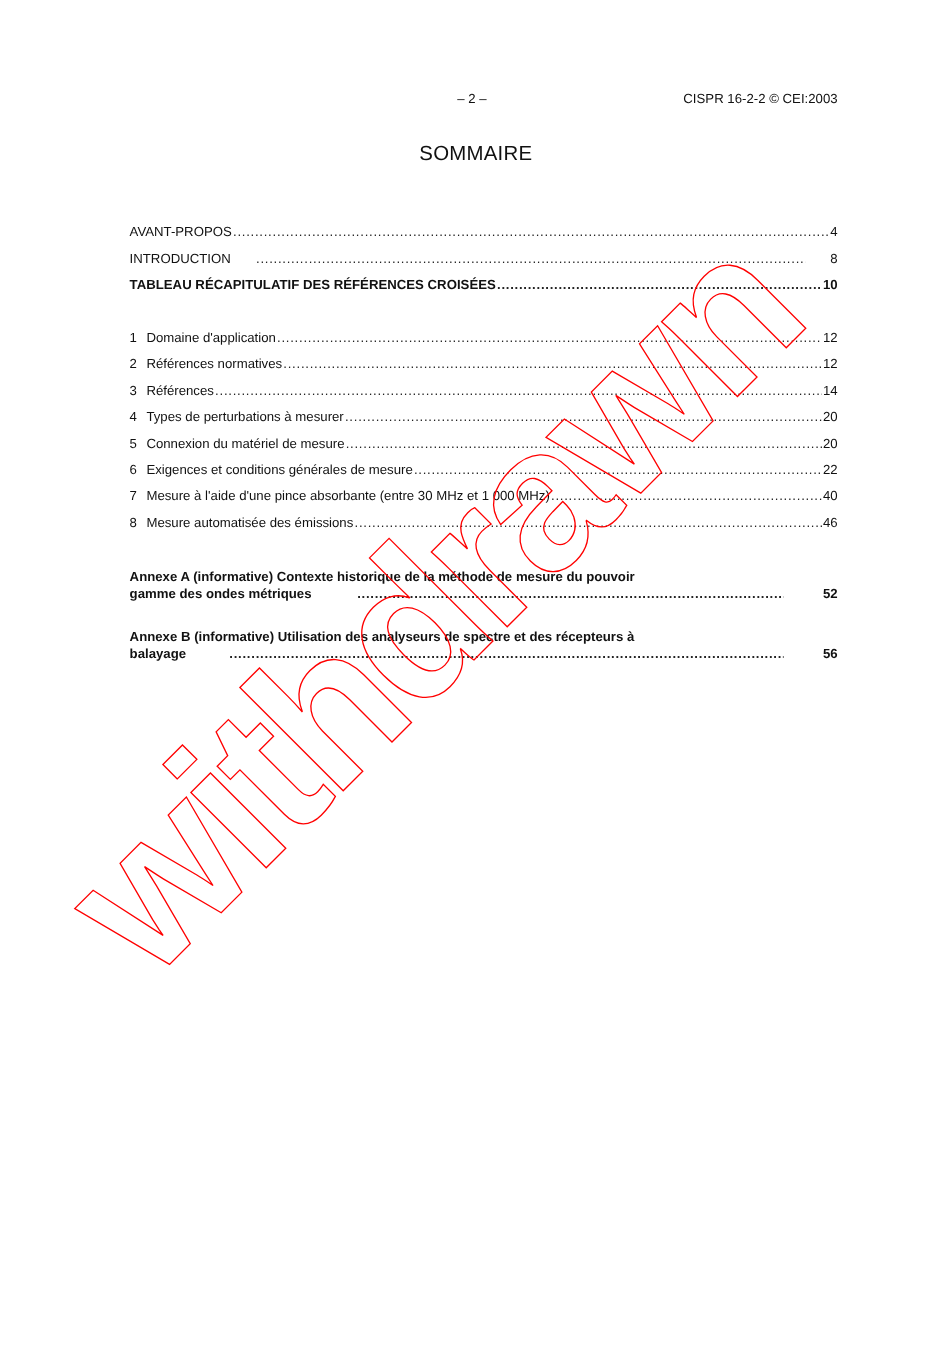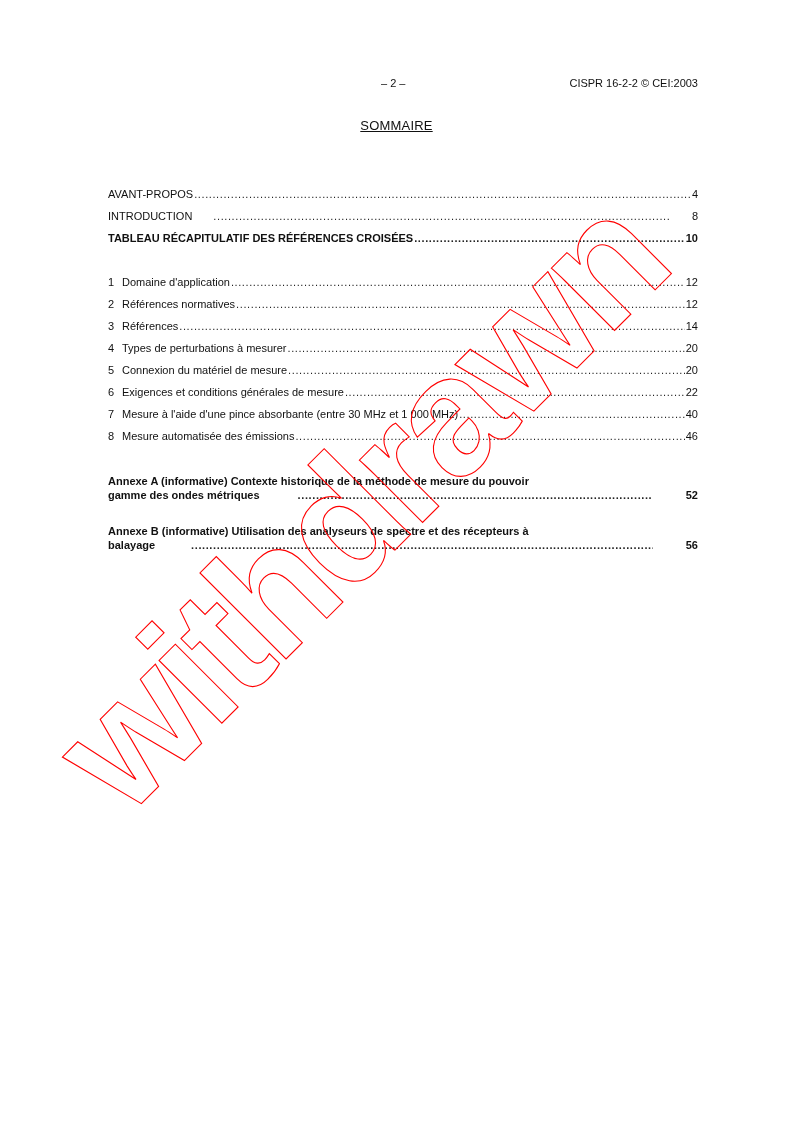--- a/index.html
+++ b/index.html
@@ -4,21 +4,21 @@
   <style>
     html, body { margin: 0; padding: 0; }
     body {
       width: 793px; height: 1122px; background: #ffffff;
       position: relative; overflow: hidden;
       font-family: "Liberation Sans", sans-serif; color: #111111;
     }
     .page { position: absolute; left: 0; top: 0; width: 793px; height: 1122px; }
     .hdr-page { position: absolute; top: 77px; left: 381px; font-size: 11px; }
     .hdr-ref { position: absolute; top: 77px; right: 95px; font-size: 11px; text-align: right; }
-    .title { position: absolute; top: 118px; left: 0; width: 793px; text-align: center; font-size: 13px; letter-spacing: 0.2px; text-decoration: underline; }
+    .title { position: absolute; top: 118px; left: 0; width: 793px; text-align: center; font-size: 17px; letter-spacing: 0.2px; }
     .toc { position: absolute; left: 108px; width: 590px; font-size: 11px; }
     .row { position: absolute; left: 0; width: 590px; height: 14px; line-height: 14px; display: flex; align-items: baseline; }
     .num { width: 14px; flex: none; }
     .lbl { white-space: nowrap; flex: none; }
     .dots { flex: 1 1 auto; overflow: hidden; white-space: nowrap; margin: 0 1px; letter-spacing: 0.6px; color: #222; }
     .dots::before { content: "....................................................................................................................................................................................................................................................................................................................."; }
     .pg { flex: none; text-align: right; }
     .ann { position: absolute; left: 0; width: 590px; line-height: 14px; font-weight: bold; }
     .ann .line { display: block; white-space: nowrap; height: 14px; }
     .ann .last { display: flex; align-items: baseline; gap: 32px; }

